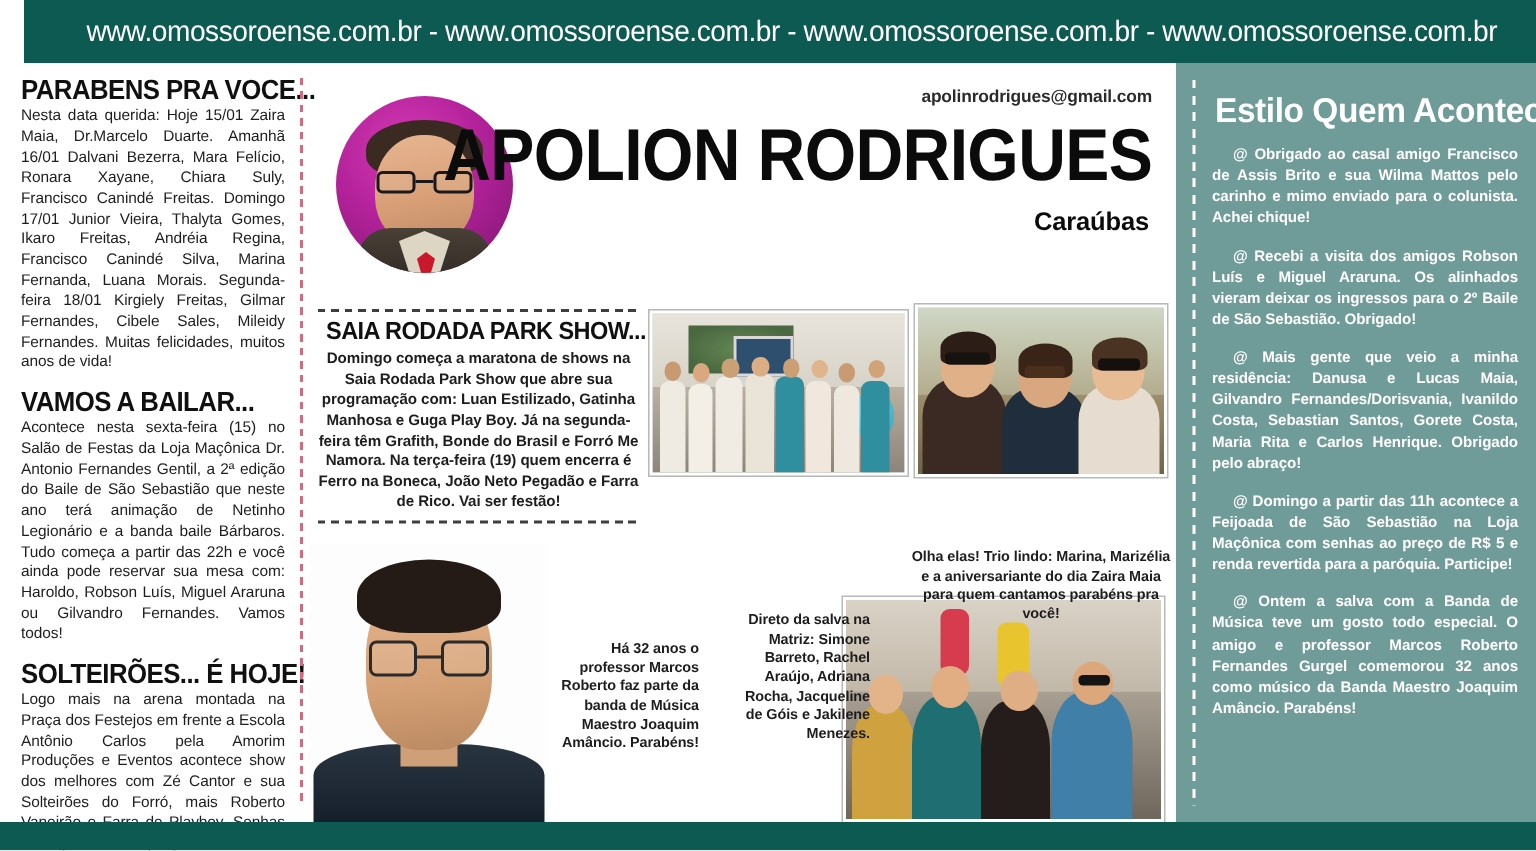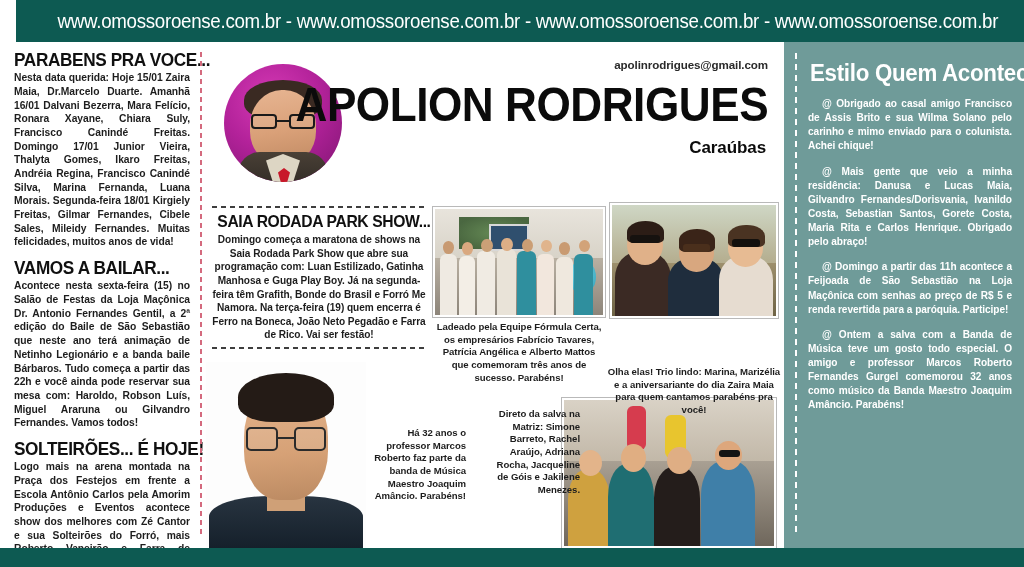--- a/index.html
+++ b/index.html
@@ -58,21 +58,21 @@
     margin-bottom: 2px;
     transform: scaleX(0.93);
     transform-origin: left center;
     white-space: nowrap;
   }
   .col-body {
     font-size: 10.3px;
     line-height: 1.33;
     text-align: justify;
     color: #1d1d1d;
-    font-weight: 700;
+    font-weight: 400;
     letter-spacing: -0.05px;
     margin-bottom: 9px;
   }
 
   
   #divider-v {
     position: absolute; left: 200px; top: 52px;
     width: 2px; height: 482px;
     background: repeating-linear-gradient(
       to bottom,
@@ -437,29 +437,29 @@
     <div class="head" style="left:7%;  top:34%; width:11%; height:18%; background:#e3b48a;"></div>
     <div class="ppl" style="left:21%; width:22%; height:56%; background:#1f6e72; border-radius:40% 40% 0 0;"></div>
     <div class="head" style="left:27%; top:30%; width:12%; height:19%; background:#e0ae82;"></div>
     <div class="ppl" style="left:43%; width:22%; height:54%; background:#241d1b; border-radius:40% 40% 0 0;"></div>
     <div class="head" style="left:49%; top:32%; width:12%; height:19%; background:#dfae84;"></div>
     <div class="ppl" style="left:65%; width:26%; height:58%; background:#3f7fa8; border-radius:40% 40% 0 0;"></div>
     <div class="head" style="left:72%; top:28%; width:13%; height:20%; background:#dda77c;"></div>
     <div style="position:absolute; left:74%; top:34%; width:10%; height:5%; background:#141414; border-radius:3px;"></div>
   </div>
 
-  <div class="caption" id="cap-team">Ladeado pela Equipe Fórmula Certa, os empresários Fabrício Tavares, Patrícia Angélica e Alberto Mattos que comemoram três anos de sucesso. Parabéns!</div>
   <div class="caption" id="cap-trio">Olha elas! Trio lindo: Marina, Marizélia e a aniversariante do dia Zaira Maia para quem cantamos parabéns pra você!</div>
   <div class="caption" id="cap-marcos">Há 32 anos o professor Marcos Roberto faz parte da banda de Música Maestro Joaquim Amâncio. Parabéns!</div>
   <div class="caption" id="cap-salva">Direto da salva na Matriz: Simone Barreto, Rachel Araújo, Adriana Rocha, Jacqueline de Góis e Jakilene Menezes.</div>
 
   <div id="right-col">
     <div class="inner-dash"></div>
     <h2>Estilo Quem Acontece</h2>
-    <div class="note">@ Obrigado ao casal amigo Francisco de Assis Brito e sua Wilma Solano pelo carinho e mimo enviado para o colunista. Achei chique!</div>
+    <div class="note">@ Obrigado ao casal amigo Francisco de Assis Brito e sua Wilma Mattos pelo carinho e mimo enviado para o colunista. Achei chique!</div>
+    <div class="note">@ Recebi a visita dos amigos Robson Luís e Miguel Araruna. Os alinhados vieram deixar os ingressos para o 2º Baile de São Sebastião. Obrigado!</div>
     <div class="note">@ Mais gente que veio a minha residência: Danusa e Lucas Maia, Gilvandro Fernandes/Dorisvania, Ivanildo Costa, Sebastian Santos, Gorete Costa, Maria Rita e Carlos Henrique. Obrigado pelo abraço!</div>
     <div class="note">@ Domingo a partir das 11h acontece a Feijoada de São Sebastião na Loja Maçônica com senhas ao preço de R$ 5 e renda revertida para a paróquia. Participe!</div>
     <div class="note">@ Ontem a salva com a Banda de Música teve um gosto todo especial. O amigo e professor Marcos Roberto Fernandes Gurgel comemorou 32 anos como músico da Banda Maestro Joaquim Amâncio. Parabéns!</div>
   </div>
 
   <div id="bottombar"></div>
 
 </div>
 
 </body></html>

